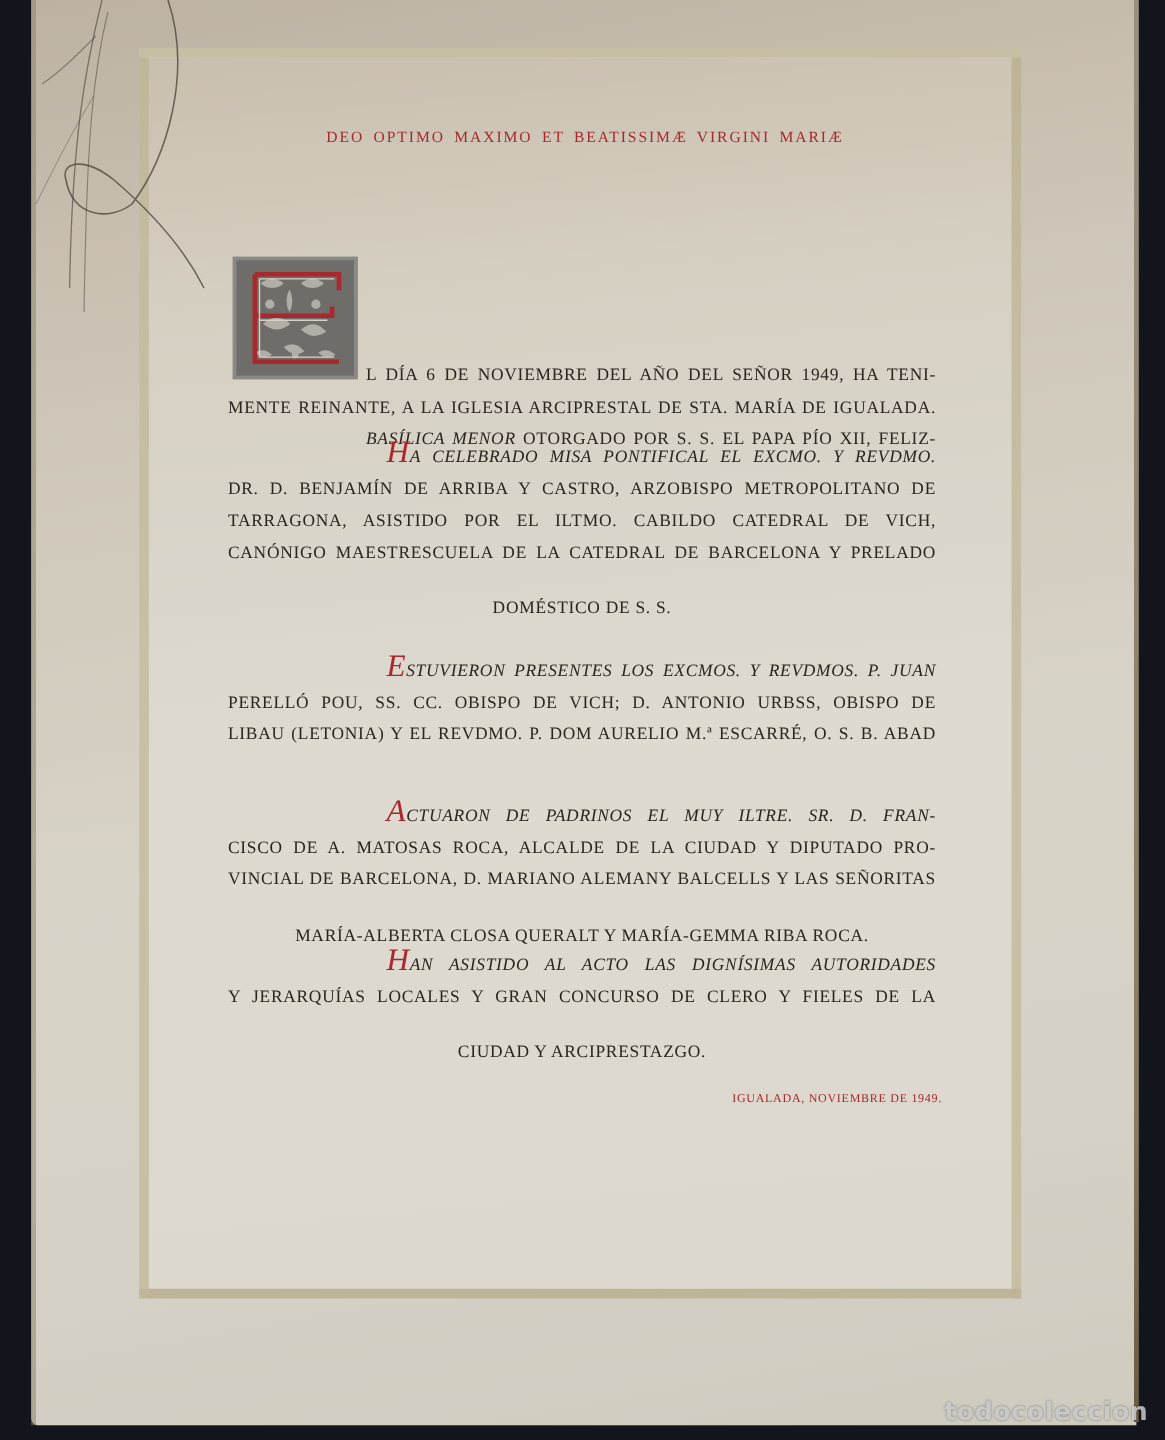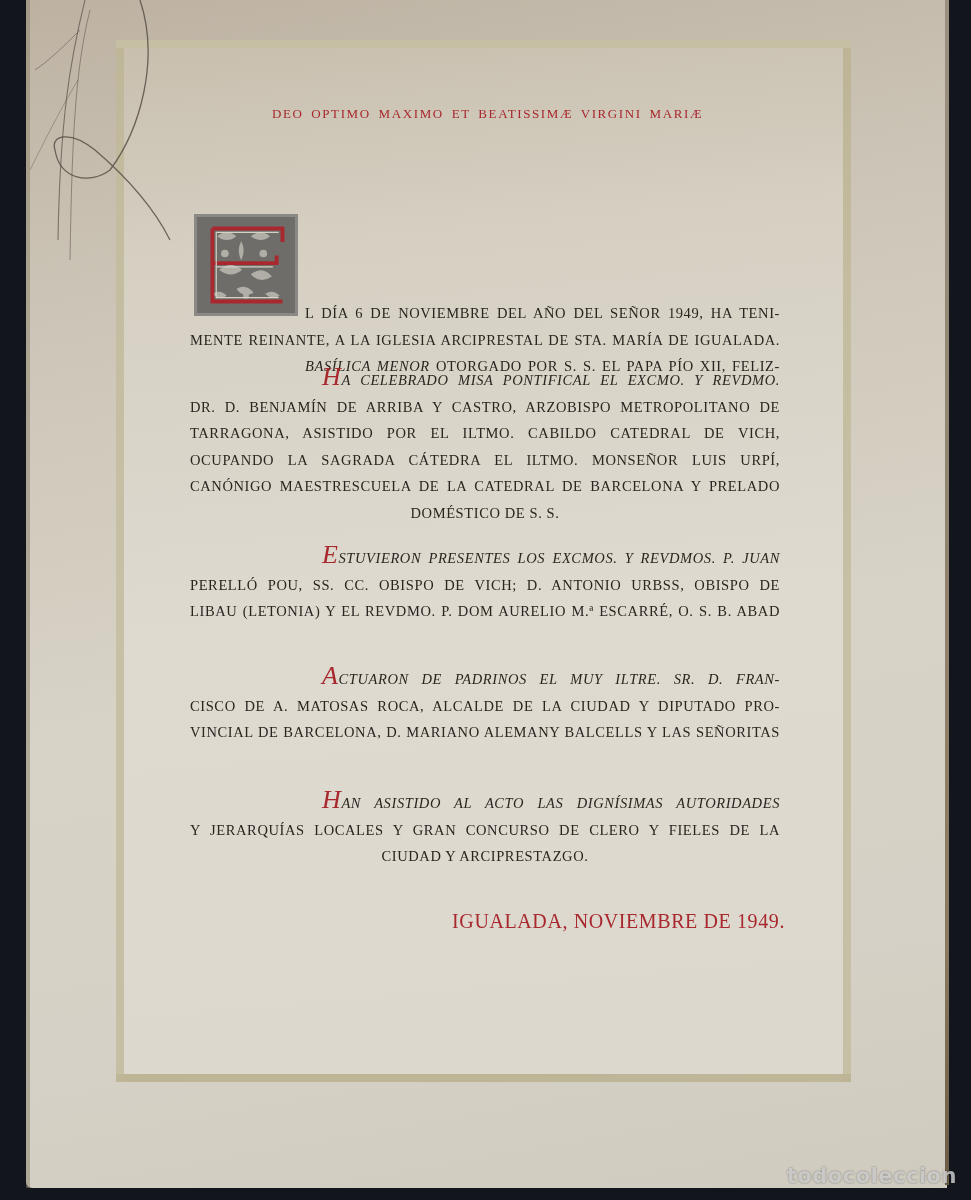--- a/index.html
+++ b/index.html
@@ -81,20 +81,21 @@
     }
     .para .line {
       display: block;
       text-align: justify;
       text-align-last: justify;
       white-space: nowrap;
     }
     .para .line.center {
       text-align: left;
       text-align-last: center;
+      margin-top: 20px;
     }
     .initial {
       color: #a8282e;
       font-size: 26px;
       line-height: 20px;
       vertical-align: baseline;
     }
     .dropcap {
       position: absolute;
       left: 4px;
@@ -127,21 +128,21 @@
       font-style: italic;
     }
     .italic {
       font-style: italic;
     }
     .signature {
       position: absolute;
       right: 0;
       top: 910px;
       color: #a8282e;
-      font-size: 20px;
+      font-size: 10px;
       letter-spacing: 0.6px;
       text-transform: uppercase;
     }
     .pencil {
       position: absolute;
       left: 0;
       top: 0;
       width: 300px;
       height: 280px;
       pointer-events: none;
@@ -220,35 +221,35 @@
   <div class="para p1">
     <span class="line indent">L DÍA 6 DE NOVIEMBRE DEL AÑO DEL SEÑOR 1949, HA TENI-</span>
     <span class="line">MENTE REINANTE, A LA IGLESIA ARCIPRESTAL DE STA. MARÍA DE IGUALADA.</span>
     <span class="line indent"><span class="italic">BASÍLICA MENOR</span> <span>OTORGADO POR S. S. EL PAPA PÍO XII, FELIZ-</span></span>
   </div>
 
   <div class="para p2">
     <span class="line ind-first"><span class="initial">H</span><span>A CELEBRADO MISA PONTIFICAL EL EXCMO. Y REVDMO.</span></span>
     <span class="line">DR. D. BENJAMÍN DE ARRIBA Y CASTRO, ARZOBISPO METROPOLITANO DE</span>
     <span class="line">TARRAGONA, ASISTIDO POR EL ILTMO. CABILDO CATEDRAL DE VICH,</span>
-    <span class="line">OCUPANDO LA SAGRADA CÁTEDRA EL ILTMO. MONSEÑOR LUIS URPÍ,</span>
     <span class="line">CANÓNIGO MAESTRESCUELA DE LA CATEDRAL DE BARCELONA Y PRELADO</span>
     <span class="line center">DOMÉSTICO DE S. S.</span>
   </div>
 
   <div class="para p3">
     <span class="line ind-first"><span class="initial">E</span><span>STUVIERON PRESENTES LOS EXCMOS. Y REVDMOS. P. JUAN</span></span>
     <span class="line">PERELLÓ POU, SS. CC. OBISPO DE VICH; D. ANTONIO URBSS, OBISPO DE</span>
     <span class="line">LIBAU (LETONIA) Y EL REVDMO. P. DOM AURELIO M.ª ESCARRÉ, O. S. B. ABAD</span>
   </div>
 
   <div class="para p4">
     <span class="line ind-first"><span class="initial">A</span><span>CTUARON DE PADRINOS EL MUY ILTRE. SR. D. FRAN-</span></span>
     <span class="line">CISCO DE A. MATOSAS ROCA, ALCALDE DE LA CIUDAD Y DIPUTADO PRO-</span>
     <span class="line">VINCIAL DE BARCELONA, D. MARIANO ALEMANY BALCELLS Y LAS SEÑORITAS</span>
+    <span class="line center">MARÍA-ALBERTA CLOSA QUERALT Y MARÍA-GEMMA RIBA ROCA.</span>
   </div>
 
   <div class="para p5">
     <span class="line ind-first"><span class="initial">H</span><span>AN ASISTIDO AL ACTO LAS DIGNÍSIMAS AUTORIDADES</span></span>
     <span class="line">Y JERARQUÍAS LOCALES Y GRAN CONCURSO DE CLERO Y FIELES DE LA</span>
     <span class="line center">CIUDAD Y ARCIPRESTAZGO.</span>
   </div>
 
   <div class="signature">IGUALADA, NOVIEMBRE DE 1949.</div>
 </div>

